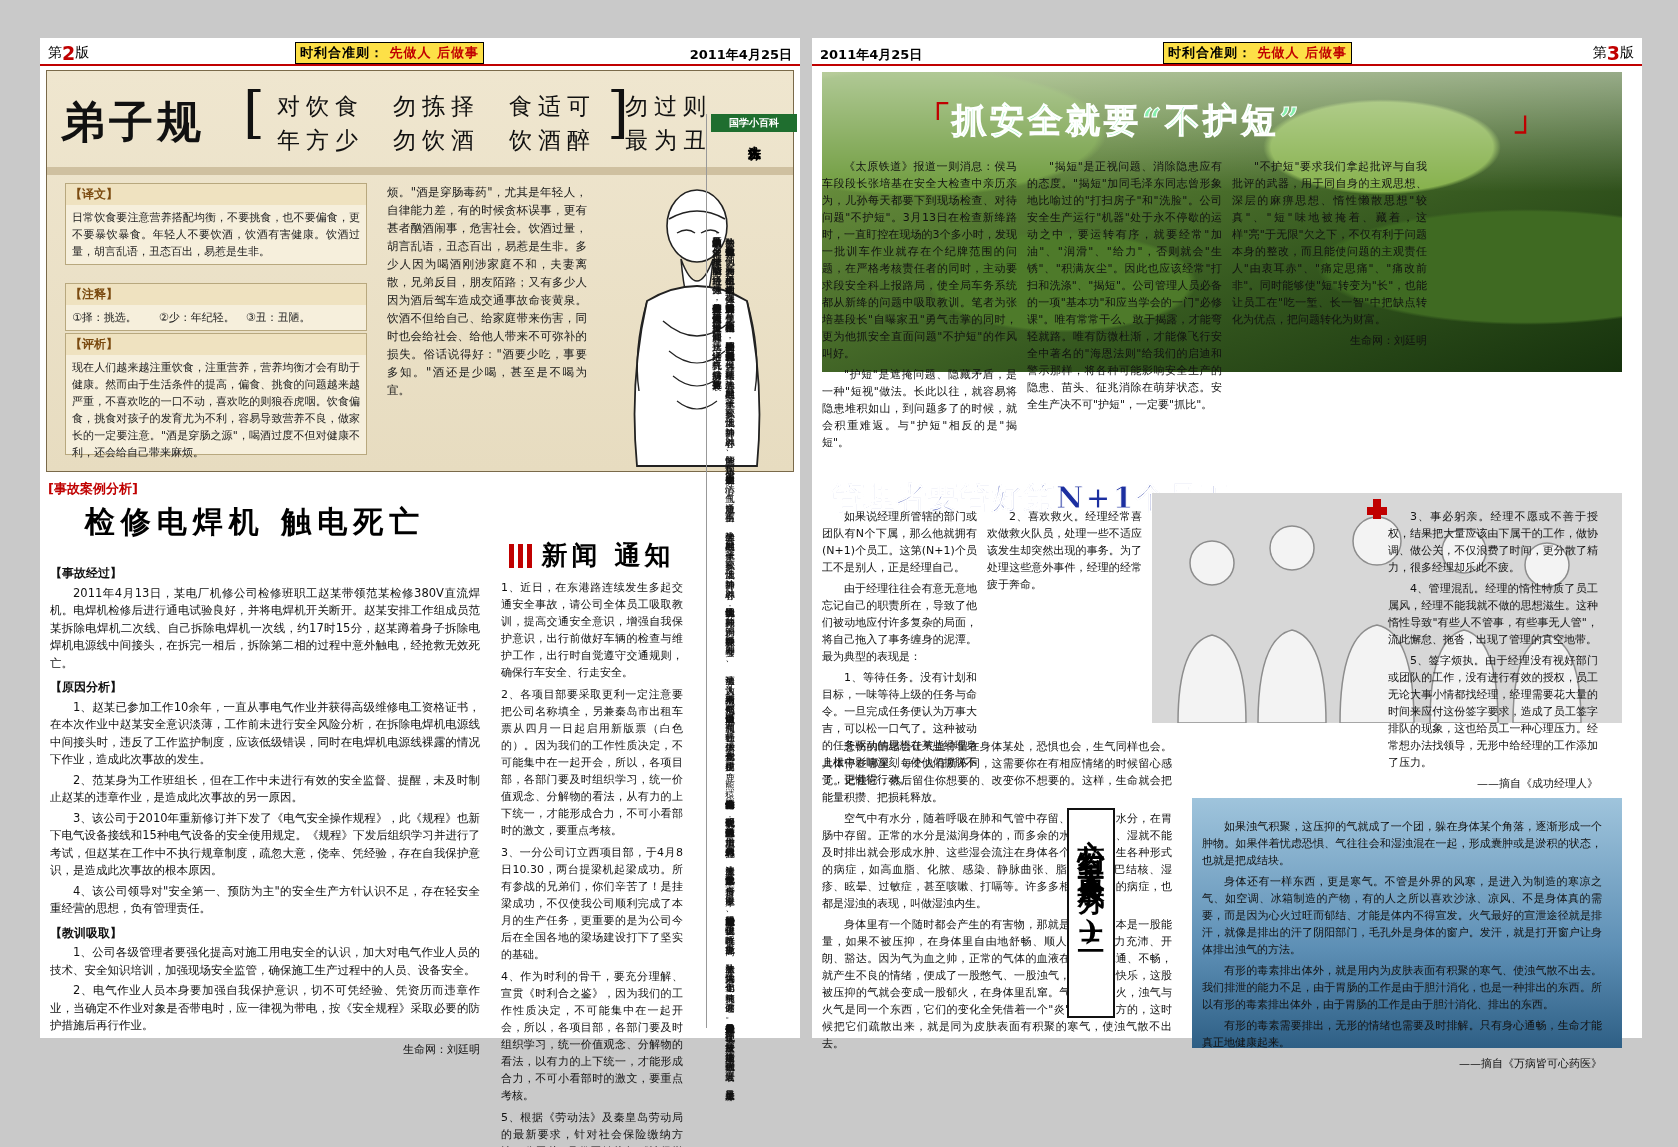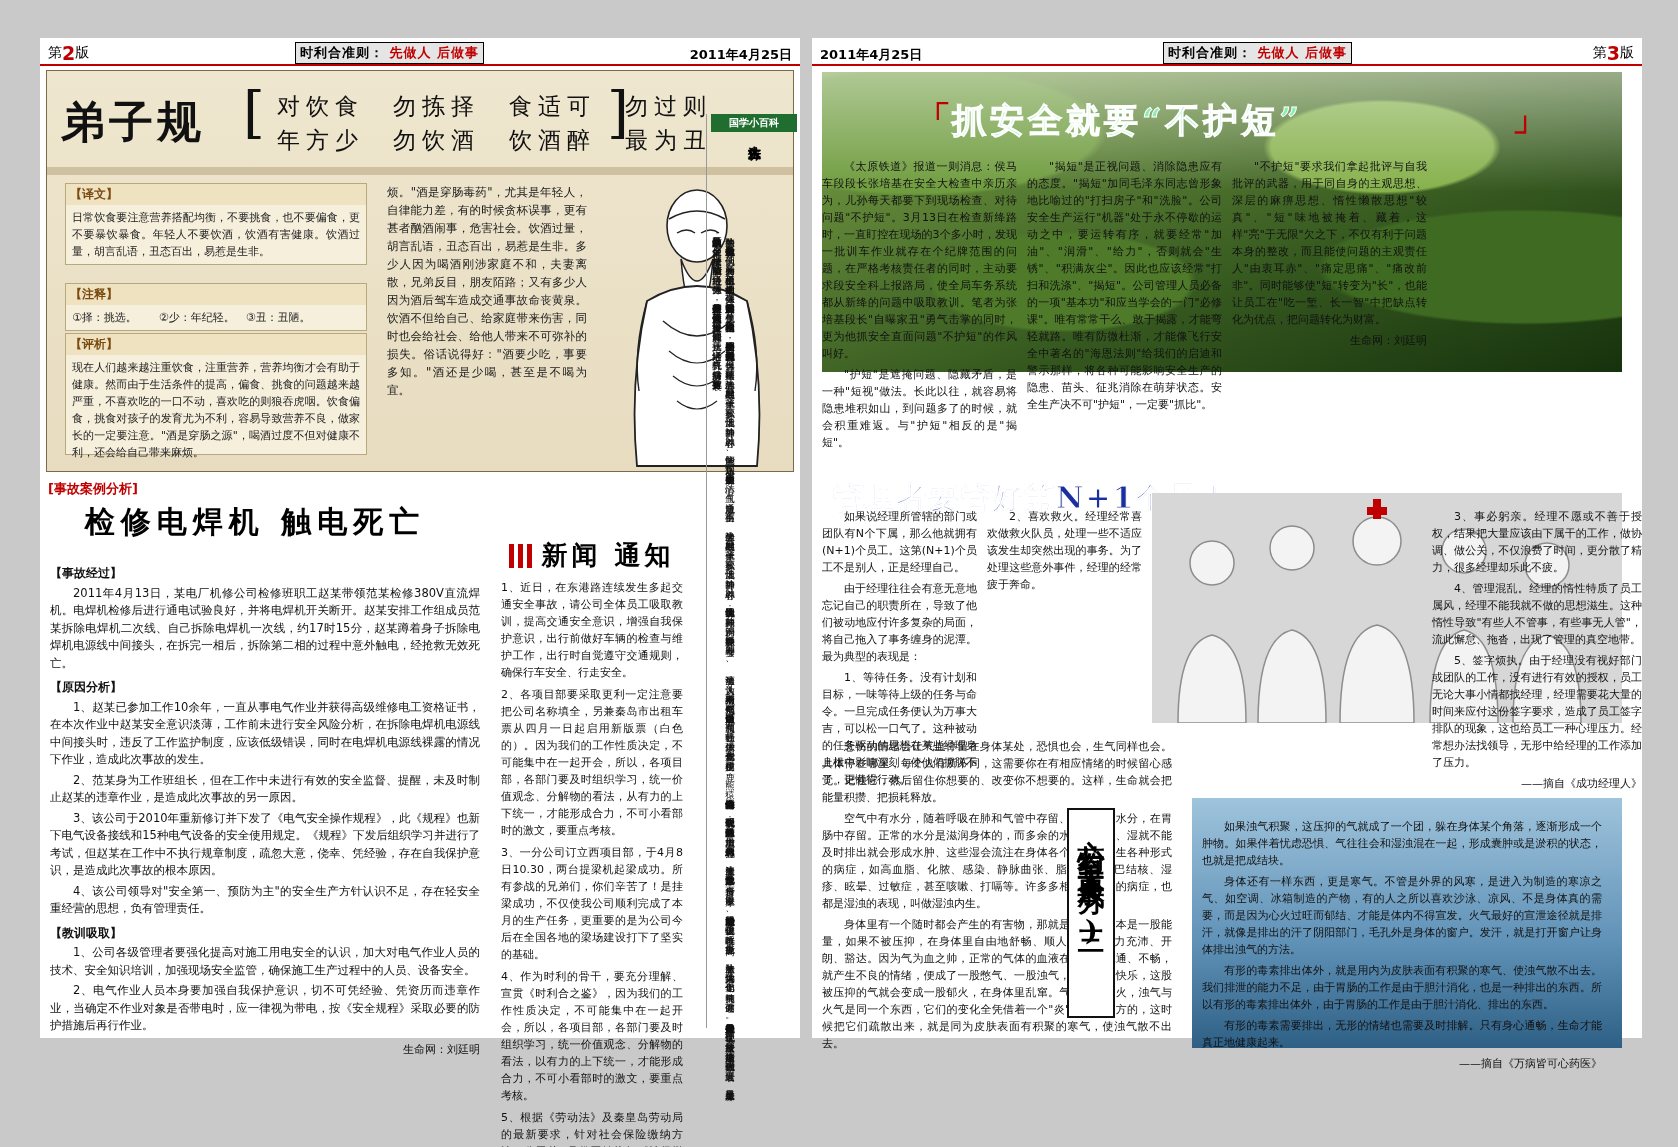--- a/index.html
+++ b/index.html
@@ -4,21 +4,21 @@
 <style>
   html,body{margin:0;padding:0;background:#b8b8b8;}
   body{font-family:"DejaVu Sans","Liberation Sans",sans-serif;}
   #page{position:relative;width:1678px;height:1147px;background:#c9c9c9;overflow:hidden;}
   .sheet{position:absolute;background:#fff;}
   
   #leftpage{left:40px;top:38px;width:760px;height:1000px;background:#fff;}
   #rightpage{left:812px;top:38px;width:830px;height:1000px;background:#fff;}
 
   .hdr{display:flex;align-items:flex-end;height:26px;font-size:13px;}
-  .hdr .banner{border:1px solid #000;padding:1px 4px;font-weight:bold;letter-spacing:1px;background:#e5e5e5;}
+  .hdr .banner{border:1px solid #000;padding:1px 4px;font-weight:bold;letter-spacing:1px;background:#fde047;}
   .hdr .red{color:#c00000;font-weight:bold;}
   .bannum{color:#c00000;font-weight:bold;font-size:19px;vertical-align:middle;}
   .hdrline{border-bottom:2px solid #c00000;}
 
   .dizigui-box{margin:4px 6px 0 6px;border:1px solid #7a6a4a;background:linear-gradient(#efe6cf,#e7dcc0);height:400px;position:relative;overflow:hidden;}
   .dz-title{position:absolute;left:14px;top:22px;font-family:"DejaVu Serif","Liberation Serif",serif;font-size:44px;font-weight:bold;letter-spacing:4px;color:#111;}
   .dz-verse{position:absolute;left:230px;top:18px;font-family:Liberation Sans, sans-serif;font-size:23px;line-height:34px;letter-spacing:6px;color:#111;}
   .dz-bracket{position:absolute;font-size:56px;line-height:56px;color:#111;font-family:"DejaVu Serif",serif;}
   .dz-strip{position:absolute;left:0;right:0;top:96px;height:8px;background:#cfc0a0;}
   .sec{position:absolute;left:18px;width:300px;background:#f6efdc;border:1px solid #b8a87e;}
@@ -217,21 +217,21 @@
     </div>
 
     <div style="position:absolute;left:10px;top:470px;width:155px;" class="rtext">
       <p>如果说经理所管辖的部门或团队有N个下属，那么他就拥有(N+1)个员工。这第(N+1)个员工不是别人，正是经理自己。</p>
       <p>由于经理往往会有意无意地忘记自己的职责所在，导致了他们被动地应付许多复杂的局面，将自己拖入了事务缠身的泥潭。最为典型的表现是：</p>
       <p>1、等待任务。没有计划和目标，一味等待上级的任务与命令。一旦完成任务便认为万事大吉，可以松一口气了。这种被动的任务驱动的思想在某些经理身上根中影响深刻，使他们摆脱不了，更懒得行动。</p>
     </div>
     <div style="position:absolute;left:175px;top:470px;width:155px;" class="rtext">
       <p>2、喜欢救火。经理经常喜欢做救火队员，处理一些不适应该发生却突然出现的事务。为了处理这些意外事件，经理的经常疲于奔命。</p>
     </div>
-    <div style="position:absolute;left:576px;top:470px;width:210px;margin-left:44px;" class="rtext">
+    <div style="position:absolute;left:576px;top:470px;width:210px;" class="rtext">
       <p>3、事必躬亲。经理不愿或不善于授权，结果把大量应该由下属干的工作，做协调、做公关，不仅浪费了时间，更分散了精力，很多经理却乐此不疲。</p>
       <p>4、管理混乱。经理的惰性特质了员工属风，经理不能我就不做的思想滋生。这种惰性导致"有些人不管事，有些事无人管"，流此懈怠、拖沓，出现了管理的真空地带。</p>
       <p>5、签字烦执。由于经理没有视好部门或团队的工作，没有进行有效的授权，员工无论大事小情都找经理，经理需要花大量的时间来应付这份签字要求，造成了员工签字排队的现象，这也给员工一种心理压力。经常想办法找领导，无形中给经理的工作添加了压力。</p>
       <div class="rsign">——摘自《成功经理人》</div>
     </div>
 
     <div class="water"></div>
 
     <div style="position:absolute;left:10px;top:700px;width:350px;" class="rtext">
       <p>悲伤的情绪会让气血停留在身体某处，恐惧也会，生气同样也会。具体停在哪里，每个人有所不同，这需要你在有相应情绪的时候留心感觉。记住它，然后留住你想要的、改变你不想要的。这样，生命就会把能量积攒、把损耗释放。</p>

